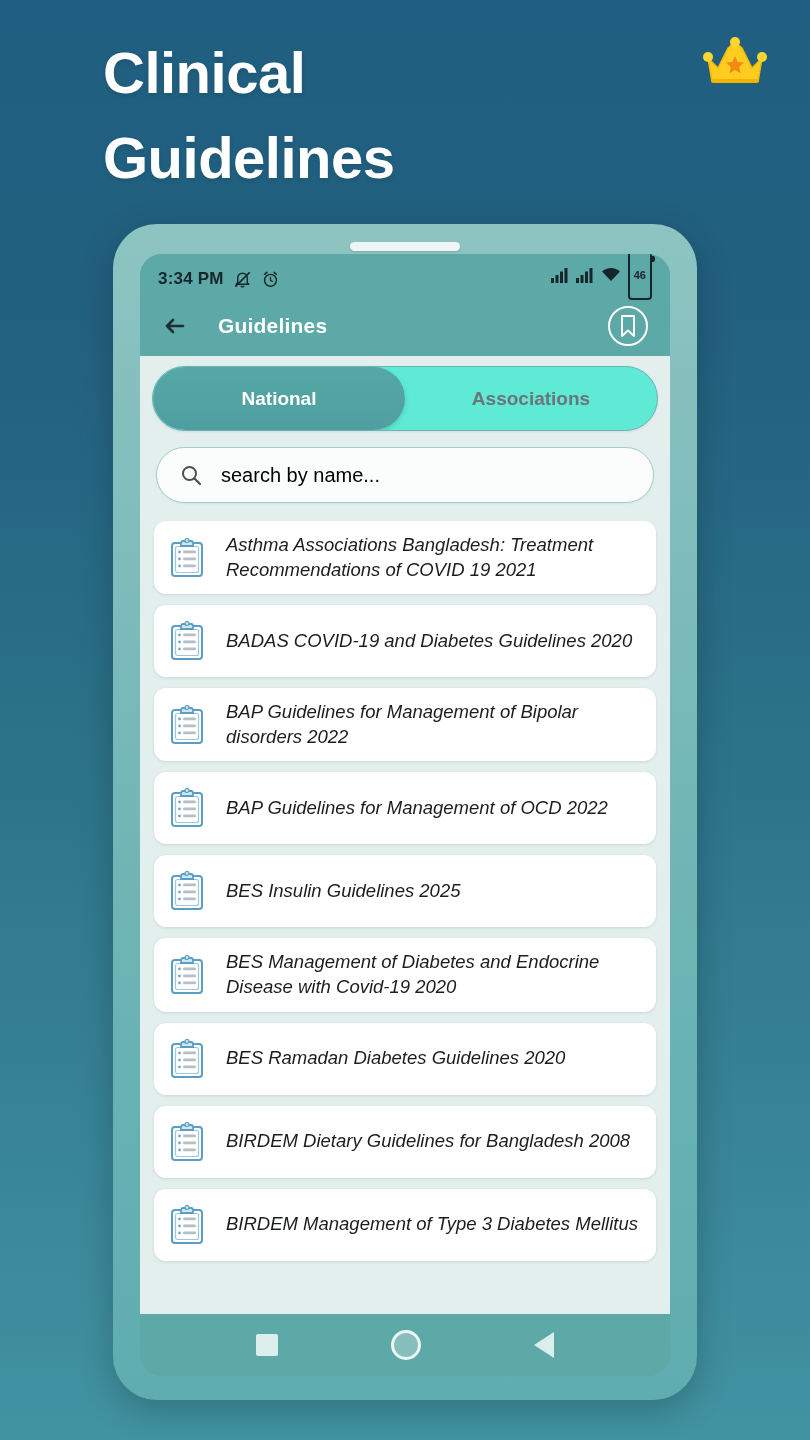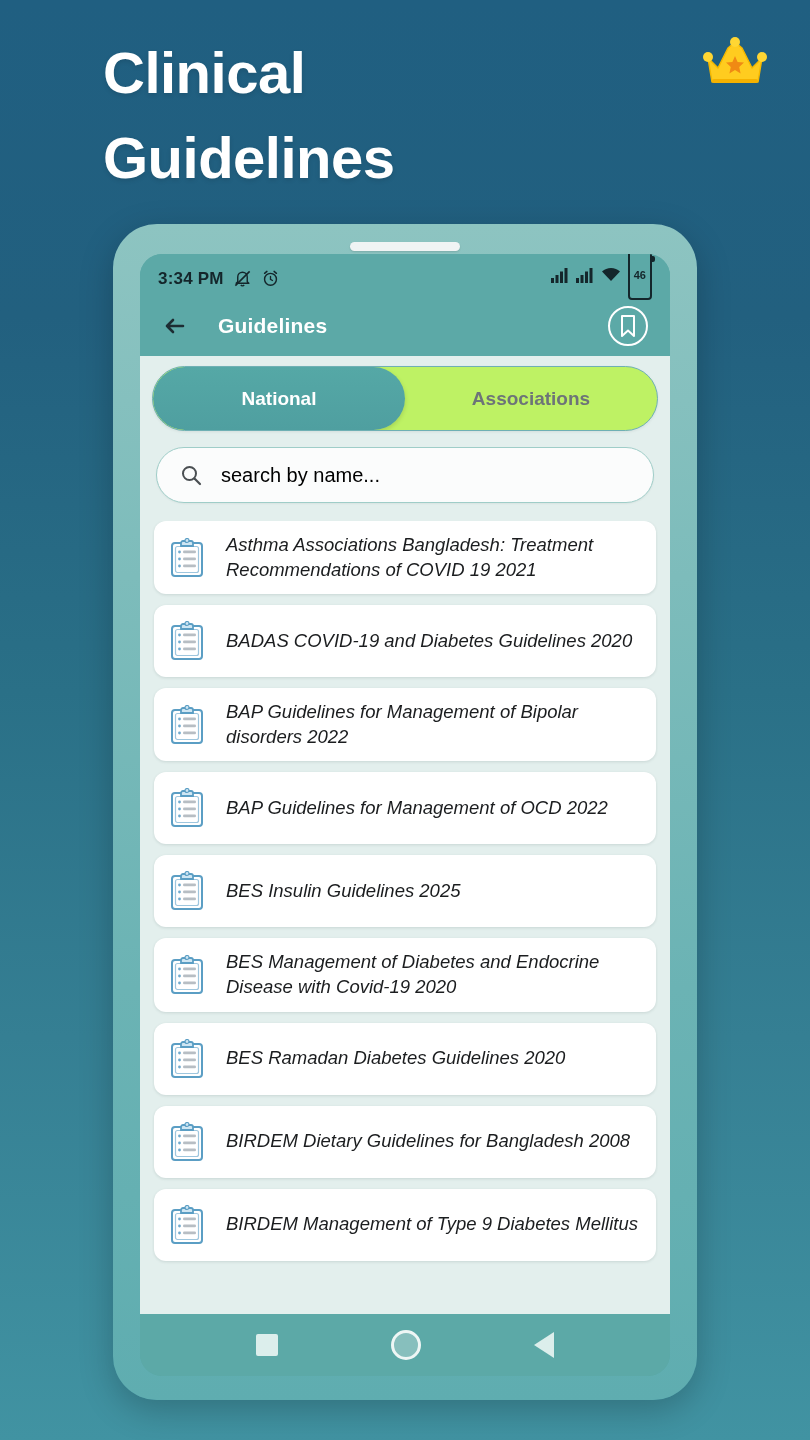--- a/index.html
+++ b/index.html
@@ -46,21 +46,21 @@
   }
 
   
   .statusbar {
     height:42px; flex:0 0 42px;
     background:#5ca9a7;
     display:flex; align-items:center; justify-content:space-between;
     padding:0 18px;
     color:#14262b;
   }
-  .sb-left { display:flex; align-items:flex-start; gap:9px;margin-top:8px; }
+  .sb-left { display:flex; align-items:flex-end; gap:9px;margin-top:8px; }
   .sb-time { font-size:17px; font-weight:bold; letter-spacing:0.2px; }
   .sb-right { display:flex; align-items:center; gap:7px; }
   .batt {
     border:2px solid #14262b; border-radius:4px;
     padding:16px 4px; font-size:11px; font-weight:bold; line-height:14px;
     position:relative;
   }
   .batt:after {
     content:""; position:absolute; right:-5px; top:4px;
     width:3px; height:6px; background:#14262b; border-radius:0 2px 2px 0;
@@ -81,21 +81,21 @@
 
   
   .content {
     flex:1; background:#e3efed; overflow:hidden;
     display:flex; flex-direction:column;
     padding:10px 12px 0 12px;
   }
 
   .tabs {
     height:65px; flex:0 0 65px;
-    background:#bef264;
+    background:#5eead4;
     border:1px solid #6fb0b4;
     border-radius:33px;
     display:flex; overflow:hidden; margin-bottom:16px;
     box-shadow:0 1px 3px rgba(0,0,0,0.07);
   }
   .tab {
     flex:1; display:flex; align-items:center; justify-content:center;
     font-size:19px; font-weight:bold; cursor:pointer;
   }
   .tab.active {
@@ -367,21 +367,21 @@
   <rect x="5.5" y="8.5" width="23" height="26" rx="2" fill="#ffffff" stroke="#9ec6de" stroke-width="1.2"></rect>
   <path d="M13 3 h8 a2 2 0 0 1 2 2 v3 h-12 v-3 a2 2 0 0 1 2 -2 z" fill="#cfe6f3" stroke="#5b9ec4" stroke-width="1.8"></path>
   <circle cx="17" cy="2.5" r="2" fill="#cfe6f3" stroke="#5b9ec4" stroke-width="1.2"></circle>
   <circle cx="9.5" cy="14" r="1.4" fill="#6fa9cd"></circle>
   <rect x="13" y="12.6" width="13" height="2.6" rx="1.3" fill="#b7bec4"></rect>
   <circle cx="9.5" cy="21" r="1.4" fill="#6fa9cd"></circle>
   <rect x="13" y="19.6" width="13" height="2.6" rx="1.3" fill="#b7bec4"></rect>
   <circle cx="9.5" cy="28" r="1.4" fill="#6fa9cd"></circle>
   <rect x="13" y="26.6" width="13" height="2.6" rx="1.3" fill="#b7bec4"></rect>
 </svg></div>
-            <div class="card-title">BIRDEM Management of Type 9 Diabetes Mellitus</div>
+            <div class="card-title">BIRDEM Management of Type 3 Diabetes Mellitus</div>
           </div>
         </div>
 
     </div>
 
     <div class="navbar">
       <div class="nav-recents"></div>
       <div class="nav-home"></div>
       <div class="nav-back"></div>
     </div>

